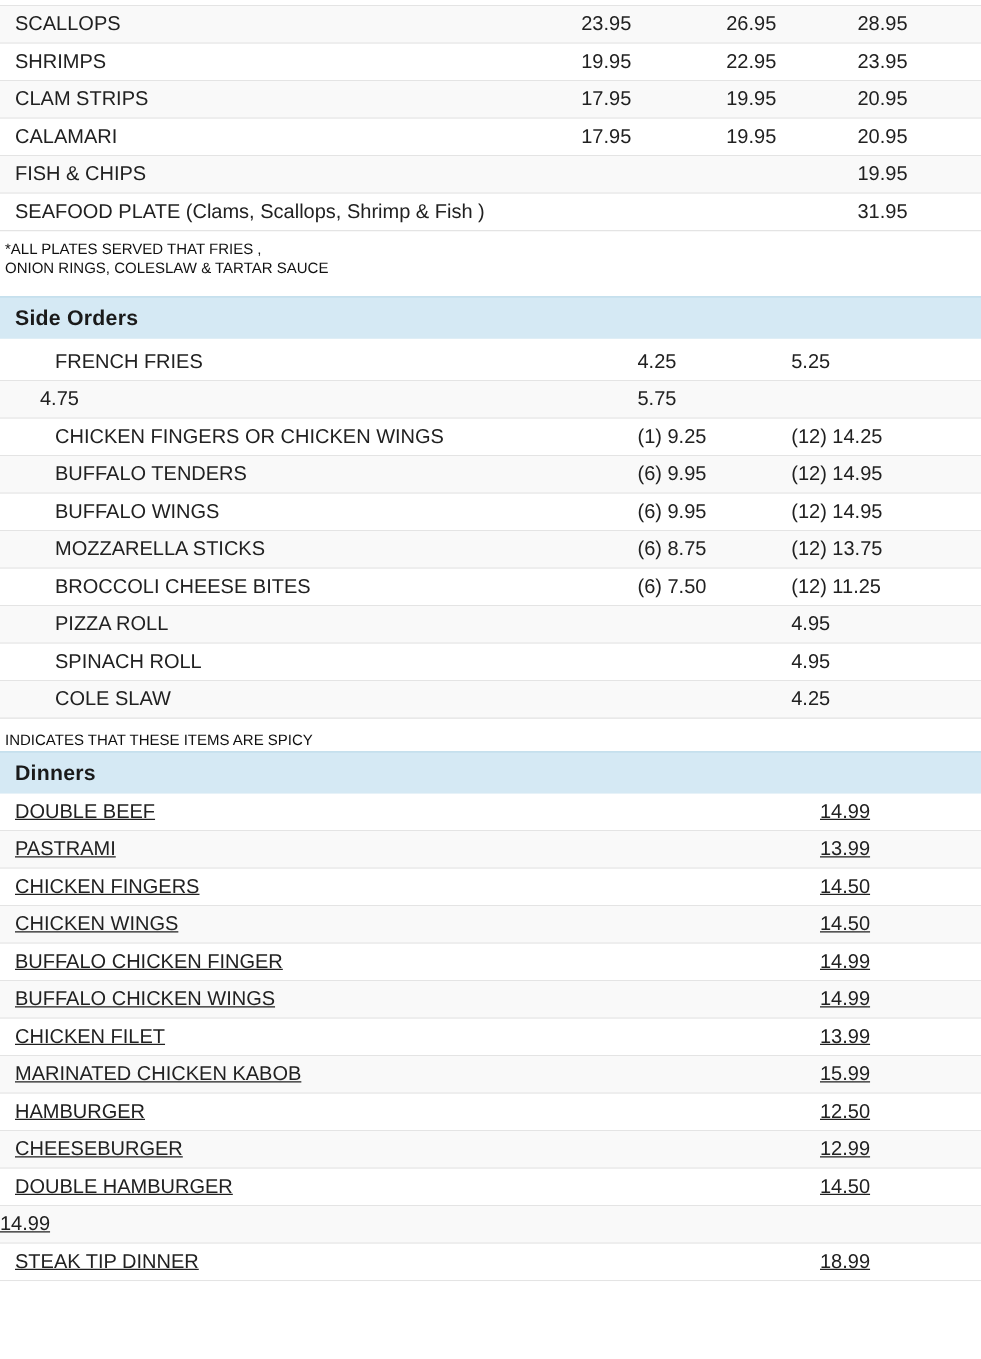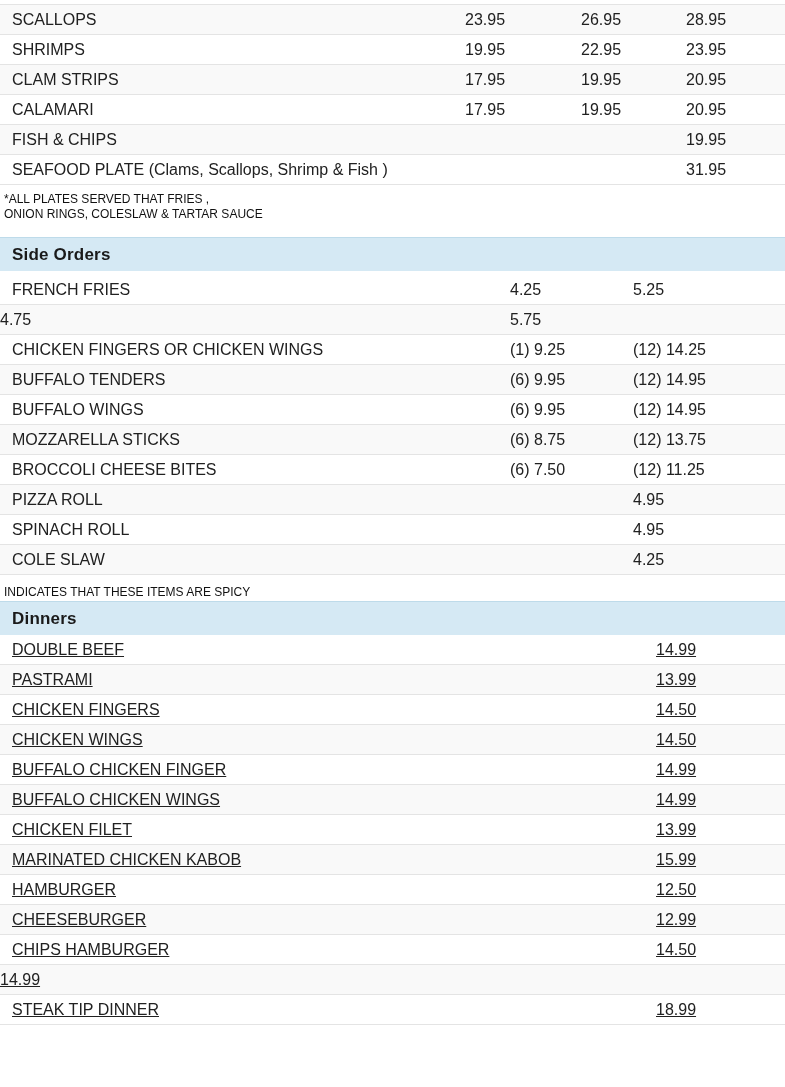--- a/index.html
+++ b/index.html
@@ -24,21 +24,21 @@
   .row{
     display:grid;
     align-items:center;
     height:30px;
     border-bottom:1px solid var(--row-border);
     font-size:16px;
     background:#ffffff;
     cursor:default;
   }
   .sec0 .row{grid-template-columns:1fr 116px 105px 99px;}
-  .sec1 .row{grid-template-columns:1fr 123px 152px;}
+  .sec1 .row{grid-template-columns:1fr 123px 152px;padding-left:32px;}
   .sec2 .row{grid-template-columns:1fr 129px;text-decoration:underline;}
   .sec0 .row:nth-child(odd){background:var(--stripe);}
   .sec1 .row:nth-child(even){background:var(--stripe);}
   .sec2 .row:nth-child(even){background:var(--stripe);}
   .cell{white-space:nowrap;overflow:hidden;}
   .cell.name{padding-left:12px;}
 
   
   .note{
     margin:7px 0 0 4px;
@@ -239,21 +239,21 @@
     <div class="cell name">HAMBURGER</div>
 
   <div class="cell price">12.50</div>
         </div>
         <div class="row">
     <div class="cell name">CHEESEBURGER</div>
 
   <div class="cell price">12.99</div>
         </div>
         <div class="row">
-    <div class="cell name">CHIPS HAMBURGER</div>
+    <div class="cell name">DOUBLE HAMBURGER</div>
 
   <div class="cell price">14.50</div>
         </div>
         <div class="row">
 
   <div class="cell price">14.99</div>
         </div>
         <div class="row">
     <div class="cell name">STEAK TIP DINNER</div>
 

